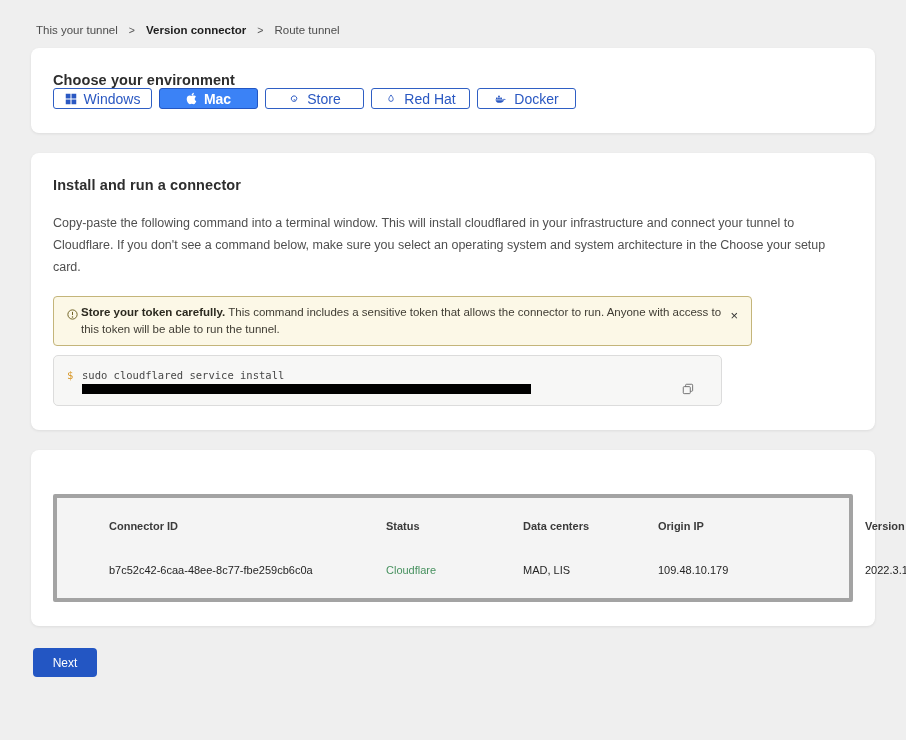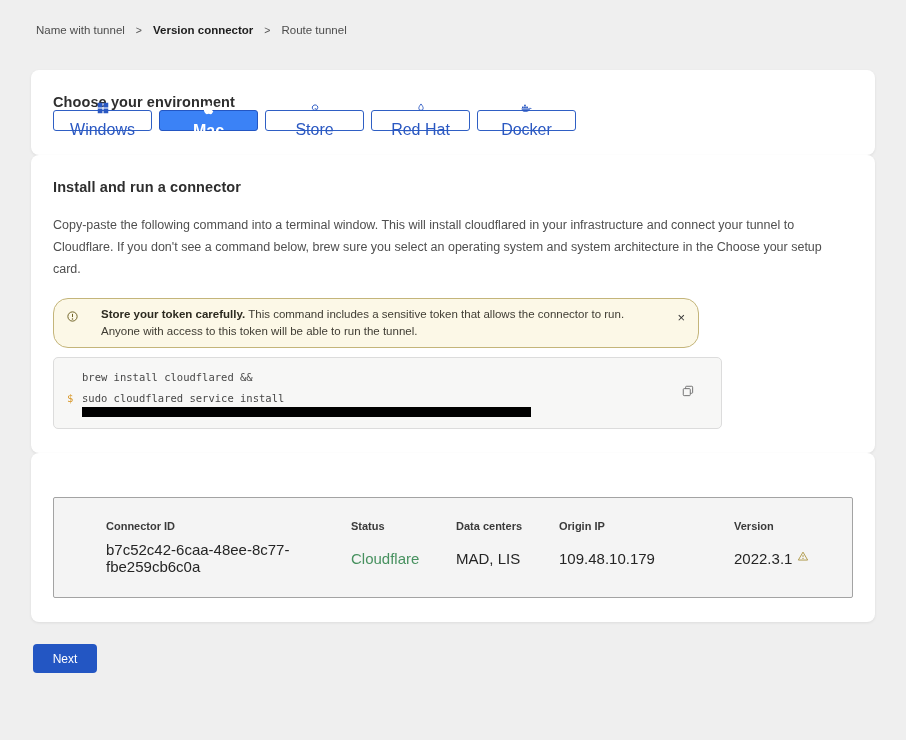--- a/index.html
+++ b/index.html
@@ -17,45 +17,46 @@
   .breadcrumb { display:flex; align-items:center; gap:11px; font-size:11.5px; color:#4d4d4d; margin-left:5px; }
   .crumb { color:#4d4d4d; }
   .crumb.active { font-weight:bold; color:#1d1d1d; }
   .crumb-sep { color:#555; font-size:10.5px; }
 
   
   .card {
     background:#fff; border-radius:8px;
     box-shadow: 0 1px 3px rgba(0,0,0,0.08);
     padding: 24px 22px;
-  }
-  .card.first { margin-top: 34px; }
+    margin-top: 20px;
+  }
+  .card.first { margin-top: 12px; }
   .card-title { font-size:14.5px; font-weight:bold; color:#2e2e2e; margin:0; letter-spacing:.1px; }
 
   
   .os-label { font-size:12px; color:#3d3d3d; margin:24px 0 7px; }
   .os-row { display:flex; gap:7px; }
   .os-btn {
     width:99px; height:21px;
     display:flex; align-items:center; justify-content:center; gap:7px;
     border:1px solid #2f5fc4; border-radius:3px;
     background:#fff; color:#2a58c2;
-    font-size:16px; font-family:inherit; cursor:pointer; padding:4px;flex-direction:column;
+    font-size:14px; font-family:inherit; cursor:pointer; padding:4px;
   }
   .os-btn.selected { background:#3b82f6; border-color:#2356c3; color:#fff;font-weight:bold; }
   .os-btn svg { flex:0 0 auto; }
 
   
   .desc { font-size:12.5px; color:#4f4f4f; line-height:1.75; margin:20px 0 0; width:792px; }
 
   .warning-banner {
-    width:646px; margin-top:17px;
-    background:#fcf8e7; border:1px solid #c4b57a; border-radius:15px;
+    width:699px; margin-top:17px;
+    background:#fcf8e7; border:1px solid #c4b57a; border-radius:4px;
     padding:7px 10px 7px 12px;
-    display:flex; align-items:flex-start; gap:22px;
+    display:flex; align-items:flex-start; gap:2px;
     font-size:11.5px; color:#3f3c33; line-height:1.5;
   }
   .warning-banner .warn-text { flex:1; }
   .warning-banner b { color:#2c2a20; }
   .warn-icon { margin-top:4px; color:#6e6124; }
   .warn-close { background:none; border:none; font-size:13px; color:#333; cursor:pointer; padding:0 3px; margin-top:5px; line-height:1; font-family:inherit; }
 
   .codeblock {
     width:669px; margin-top:9px; position:relative;
     background:#f7f7f6; border:1px solid #dcdcdc; border-radius:5px;
@@ -67,50 +68,51 @@
   .code-line2 { margin:0; }
   .code-prompt { position:absolute; left:13px; color:#d9992c; }
   .token-line { white-space:nowrap; }
   .redact-bar-1 { display:inline-block; width:537px; height:10px; background:#000; vertical-align:-1px; }
   .redact-bar-2 { width:449px; height:10px; background:#000; margin-top:2px; }
   .copy-btn { position:absolute; right:26px; top:26px; background:none; border:none; padding:0; cursor:pointer; color:#6f6f6f; }
 
   
   .conn-table {
     margin-top:20px;
-    border:1px solid #a3a3a3; border-radius:2px;
+    border:4px solid #a3a3a3; border-radius:2px;
     background:#f4f4f4;
     padding:22px 10px 22px 52px;
     display:grid;
     grid-template-columns: 245px 105px 103px 175px auto;
     row-gap:9px;
     align-items:center;
+    gap:32px;
   }
   .th { font-size:11px; font-weight:bold; color:#3a3a3a; }
-  .td { font-size:15px; color:#252525; }
+  .td { font-size:11px; color:#252525; }
   .td.status { color:#47915f; }
   .version-cell { display:flex; gap:5px; }
   .warn-tri { color:#ab9440; }
 
   
   .next-btn {
     display:block; margin:22px 0 0 2px;
     width:64px; height:29px;
     background:#2356c3; color:#fff;
     border:none; border-radius:4px;
     font-size:12px; font-family:inherit; cursor:pointer;
   }
 </style>
 </head>
 <body>
 
 <div class="page">
 
   <div class="breadcrumb">
-    <span class="crumb">Name with tunnel</span>
+    <span class="crumb">This your tunnel</span>
     <span class="crumb-sep">&gt;</span>
     <span class="crumb active">Version connector</span>
     <span class="crumb-sep">&gt;</span>
     <span class="crumb">Route tunnel</span>
   </div>
 
   <div class="card first">
     <h2 class="card-title">Choose your environment</h2>
     <div class="os-row">
 
@@ -165,39 +167,38 @@
           </svg>
         </span>
         <span>Docker</span>
       </button>
 
     </div>
   </div>
 
   <div class="card">
     <h2 class="card-title">Install and run a connector</h2>
-    <p class="desc">Copy-paste the following command into a terminal window. This will install cloudflared in your infrastructure and connect your tunnel to Cloudflare. If you don't see a command below, brew sure you select an operating system and system architecture in the Choose your setup card.</p>
+    <p class="desc">Copy-paste the following command into a terminal window. This will install cloudflared in your infrastructure and connect your tunnel to Cloudflare. If you don't see a command below, make sure you select an operating system and system architecture in the Choose your setup card.</p>
 
     <div class="warning-banner">
       <span class="warn-icon" style="display:flex;">
         <svg width="13" height="13" viewBox="0 0 16 16">
           <circle cx="8" cy="8" r="5.7" fill="none" stroke="currentColor" stroke-width="1.2"></circle>
           <line x1="8" y1="4.7" x2="8" y2="8.7" stroke="currentColor" stroke-width="1.3"></line>
           <circle cx="8" cy="11" r="0.9" fill="currentColor"></circle>
         </svg>
       </span>
       <span class="warn-text">
         <b>Store your token carefully.</b>
         <span>This command includes a sensitive token that allows the connector to run. Anyone with access to this token will be able to run the tunnel.</span>
       </span>
       <button class="warn-close">×</button>
     </div>
 
     <div class="codeblock">
-      <div class="code-line1">brew install cloudflared &amp;&amp;</div>
       <div class="code-line2">
         <span class="code-prompt">$</span>
         <span>sudo cloudflared service install</span>
       </div>
       <div class="redact-bar-2"></div>
       <button class="copy-btn">
         <svg width="14" height="14" viewBox="0 0 16 16">
           <rect x="5.3" y="2.6" width="8" height="8" rx="1" fill="none" stroke="currentColor" stroke-width="1.1"></rect>
           <rect x="2.6" y="5.3" width="8" height="8" rx="1" fill="#f7f7f6" stroke="currentColor" stroke-width="1.1"></rect>
         </svg>

